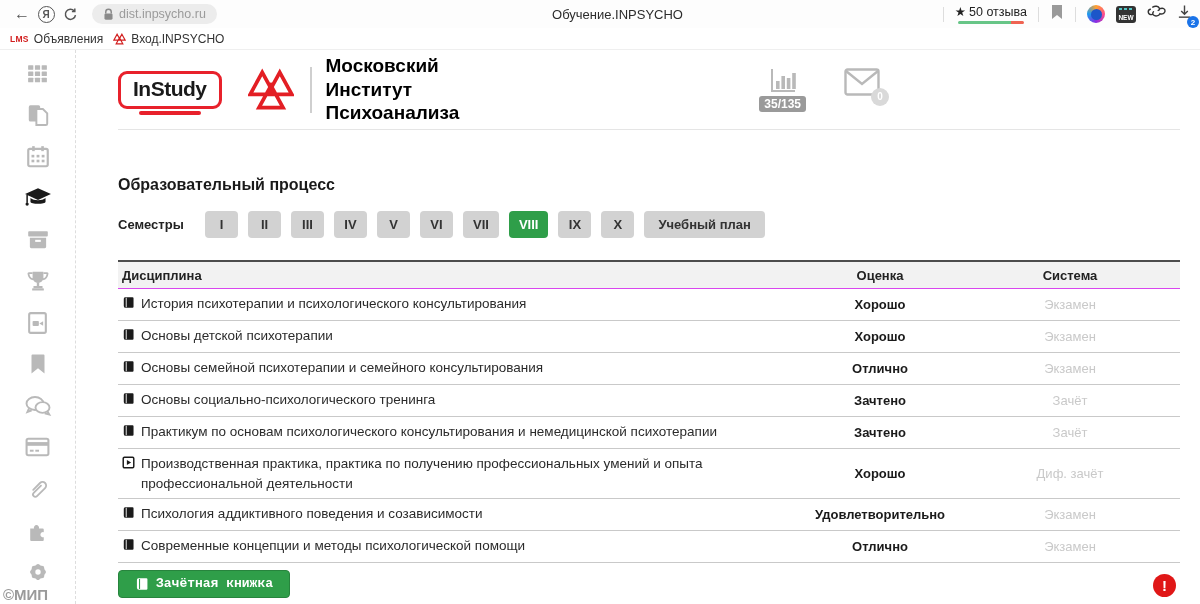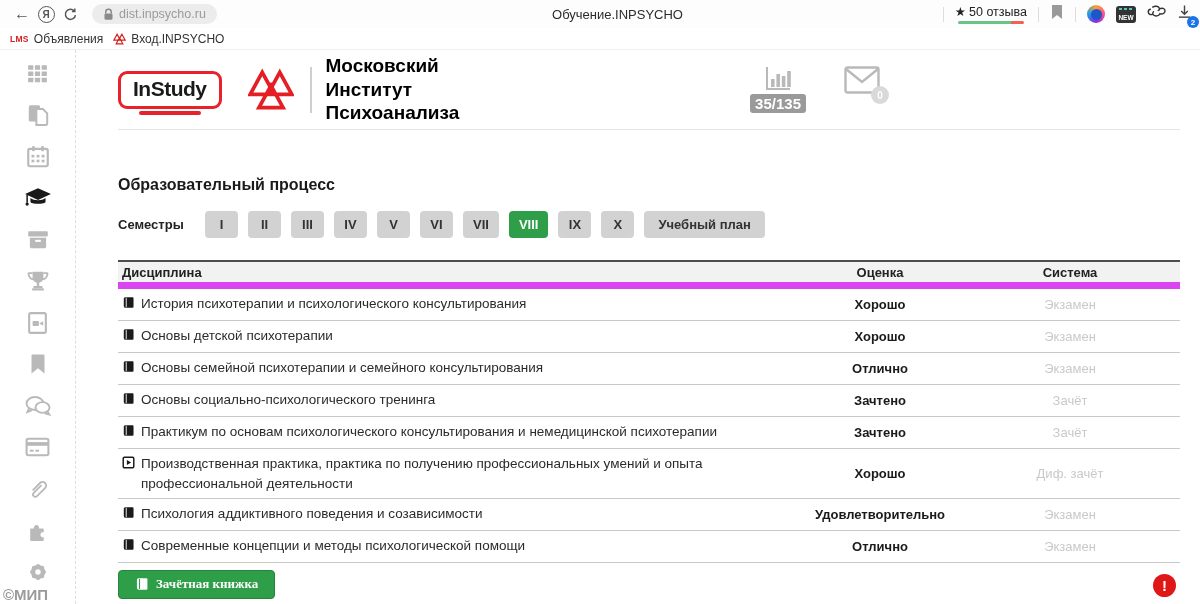--- a/index.html
+++ b/index.html
@@ -61,55 +61,55 @@
   .site-header { height:80px; display:flex; align-items:center; border-bottom:1px solid #e5e5e5; }
   .instudy { border:3px solid var(--logo-red); border-radius:9px; padding:3px 12px 5px;
     font-size:21px; font-weight:bold; color:#1a1a1a; letter-spacing:-0.5px; position:relative; }
   .instudy::after { content:""; position:absolute; left:18%; right:18%; bottom:-9px;
     height:4px; background:var(--logo-red); border-radius:2px; }
   .tri-logo { margin-left:26px; }
   .inst-sep { width:2px; height:46px; background:#cfcfcf; margin:0 14px 0 16px; }
   .inst-name { font-size:19px; font-weight:bold; color:#000000; line-height:1.25; }
   .hdr-icons { margin-left:auto; margin-right:300px; display:flex; gap:38px; align-items:flex-start; }
   .stats-wrap { display:flex; flex-direction:column; align-items:center; gap:2px; cursor:pointer; }
-  .stats-badge { background:#9a9a9a; color:#fff; font-size:15px; font-weight:bold;
+  .stats-badge { background:#9a9a9a; color:#fff; font-size:12px; font-weight:bold;
     padding:1px 5px; border-radius:3px; }
   .mail-wrap { position:relative; cursor:pointer; }
   .mail-badge { position:absolute; right:-9px; bottom:-6px; width:18px; height:18px;
     border-radius:50%; background:#d9d9d9; color:#fff; font-size:10px; font-weight:bold;
     display:flex; align-items:center; justify-content:center; }
 
   
   .page-title { margin-top:46px; font-size:16px; font-weight:bold; color:#1a1a1a; }
   .sem-row { margin-top:17px; display:flex; align-items:center; }
   .sem-label { width:87px; font-size:13px; font-weight:bold; color:#222; }
   .sem-btns { display:flex; gap:10px; }
   .sem-btn { min-width:33px; height:27px; padding:0 10px; background:#d2d2d2; border:none;
     border-radius:4px; font-family:inherit; font-size:13px; font-weight:bold; color:#333;
     cursor:pointer; display:flex; align-items:center; justify-content:center; }
   .sem-btn.active { background:var(--accent-green); color:#fff; }
   .sem-btn.plan { padding:0 14px; }
 
   .table { margin-top:22px; border-top:2px solid #4d4d4d; }
   .t-head { display:grid; grid-template-columns:1fr 160px 220px; background:#f2f2f2;
-    border-bottom:7px solid #d946ef; height:27px; align-items:center; }
+    border-bottom:1px solid #d946ef; height:27px; align-items:center; }
   .t-head > div { font-size:13px; font-weight:bold; color:#222; }
   .t-head .c1 { padding-left:4px; }
   .t-row { display:grid; grid-template-columns:1fr 160px 220px; align-items:center;
     min-height:32px; border-bottom:1px solid #c9c9c9; cursor:pointer; }
   .t-row .c1 { display:flex; align-items:flex-start; gap:6px; padding:5px 10px 5px 4px;
     font-size:13.5px; color:#2b2b2b; line-height:1.45; }
   .t-row .c1 svg { flex:none; margin-top:2px; }
   .cc { text-align:center; }
   .grade { font-size:13px; font-weight:bold; color:#1a1a1a; }
   .system { font-size:13px; color:#c9c9c9; }
 
   .gradebook-btn { margin-top:7px; display:inline-flex; align-items:center; gap:7px;
     background:var(--accent-green); border:1px solid #27843d; border-radius:4px;
-    padding:5px 16px 6px; color:#fff; font-family:Liberation Serif, serif; font-size:13px; font-weight:bold;
+    padding:5px 16px 6px; color:#fff; font-family:Liberation Mono, monospace; font-size:13px; font-weight:bold;
     cursor:pointer; }
   .alert-badge { position:absolute; right:24px; bottom:7px; width:23px; height:23px;
     border-radius:50%; background:var(--notification-red); color:#fff; font-size:15px;
     font-weight:bold; display:flex; align-items:center; justify-content:center; cursor:pointer; }
 </style>
 </head>
 <body>
 
 <div class="chrome">
   <div class="nav-ico">←</div>

